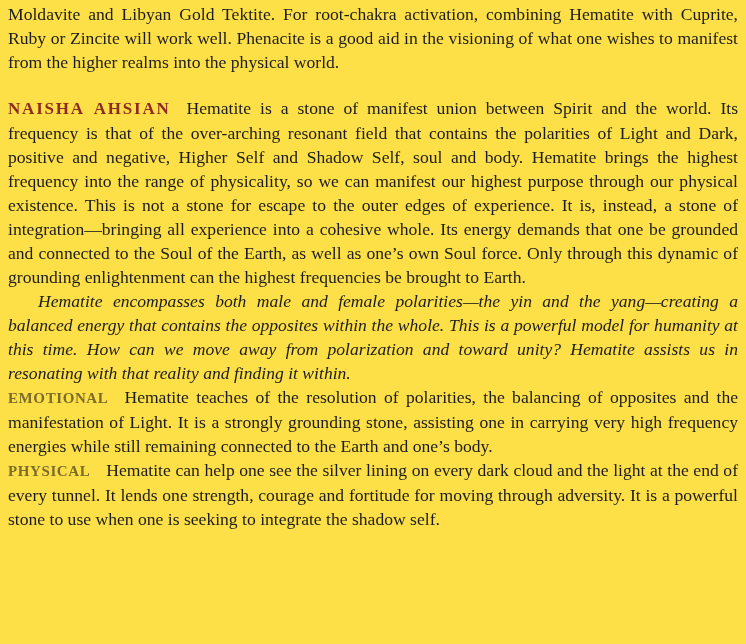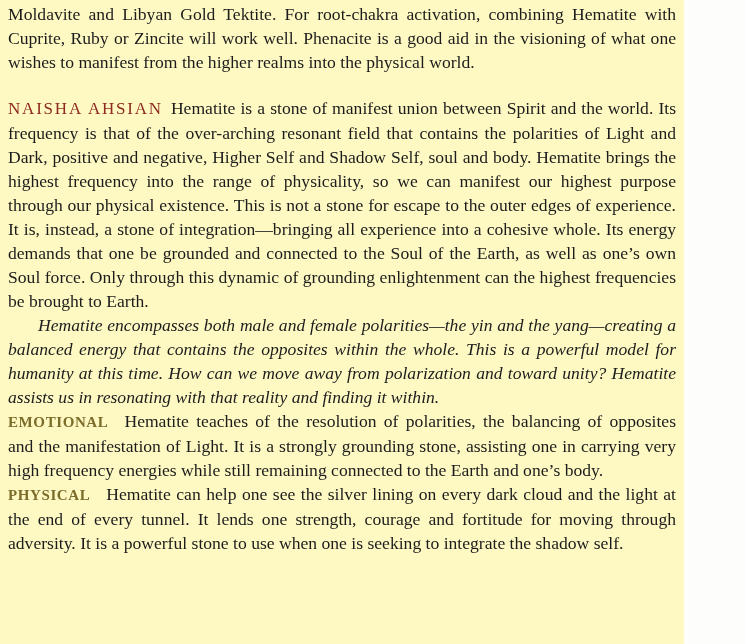--- a/index.html
+++ b/index.html
@@ -2,24 +2,24 @@
 <html lang="en"><head>
 <meta charset="utf-8">
 <style>
   html, body {
     margin: 0;
     padding: 0;
     background: #fdfdfb;
   }
   .book-page {
     box-sizing: border-box;
-    width: 684px;
+    width: 746px;
     height: 644px;
     padding: 2px 8px 0 8px;
-    background: #fef9c3;
+    background: #fde047;
     font-family: "Liberation Serif", "DejaVu Serif", serif;
     font-size: 17.6px;
     line-height: 24px;
     color: #1c1c1c;
     overflow: hidden;
   }
   .para {
     margin: 0;
     text-align: justify;
     text-justify: inter-word;
@@ -28,24 +28,24 @@
   }
   .para-author {
     margin-top: 22px;
   }
   .para-indent {
     text-indent: 30px;
     font-style: italic;
   }
   .author-label {
     color: #8e2a20;
-    font-weight: normal;
+    font-weight: bold;
     letter-spacing: 1.8px;
     font-size: 17px;
-    margin-right: 8px;
+    margin-right: 16px;
     white-space: nowrap;
   }
   .section-label {
     color: #7c6c2a;
     font-weight: bold;
     letter-spacing: 0.6px;
     font-size: 15px;
     margin-right: 16px;
     white-space: nowrap;
   }

